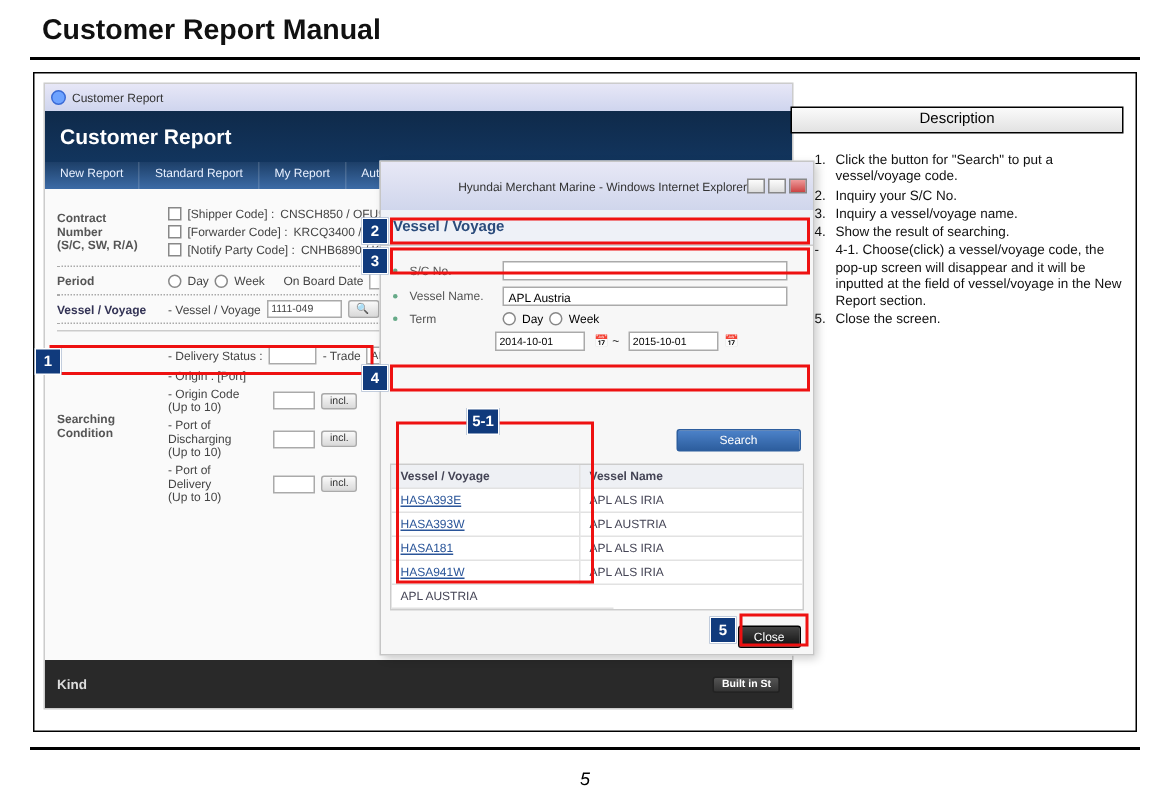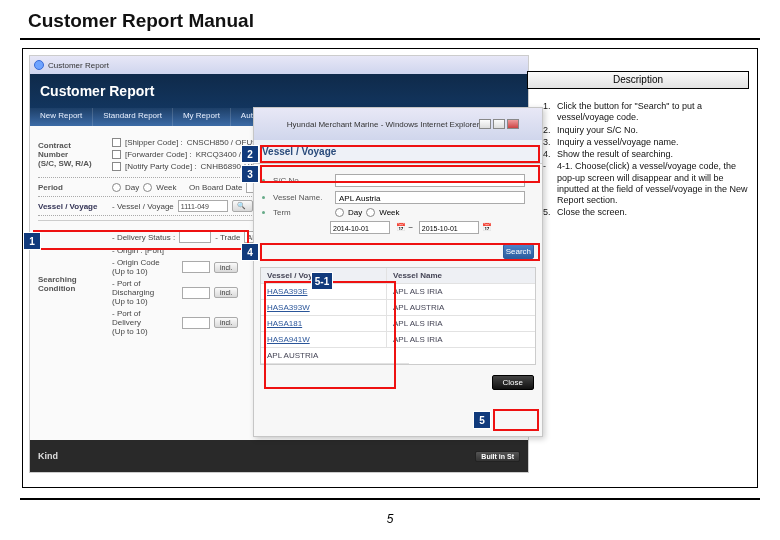--- a/index.html
+++ b/index.html
@@ -131,21 +131,21 @@
     position:absolute;
     left: 230px; top: 58px;
     width: 290px; height: 330px;
     border: 1px solid #c6c6c6;
     background: #f7f7f7;
     box-shadow: 2px 2px 6px rgba(0,0,0,.2);
     font-size: 8px;
   }
   .popup-titlebar {
     height:16px; background:linear-gradient(#e8e8f6,#d0d6ec);
-    display:flex; align-items:center; justify-content:center;
+    display:flex; align-items:center; justify-content:flex-end;
     padding:16px 4px; font-size:8px; color:#333;
   }
   .win-btns { display:flex; gap:2px; }
   .win-btns span {
     width:12px; height:10px; border:1px solid #888;
     background:linear-gradient(#fcfcfc,#ddd);
     display:inline-block;
   }
   .popup-head {
     background:#eef1f7; color:#2a4b7b; font-weight:bold;
@@ -154,24 +154,25 @@
   }
   .popup-form { padding: 6px 8px; }
   .popup-form .row { margin:4px 0; }
   .popup-form .flbl { width:58px; display:inline-block; color:#555; }
   .popup-form .txt { height:13px; }
   .dot { width:3px; height:3px; background:#6a8; display:inline-block; border-radius:50%; margin-right:4px; }
   .popup-search {
     text-align:right; padding:0 8px 4px 8px;
   }
   .btn-blue {
-    display:inline-block; padding:2px 2px;
+    display:inline-block; padding:2px 28px;
     background:linear-gradient(#4c82c9,#2d5e9e);
     color:#fff; border:1px solid #2d5e9e; border-radius:2px;
     font-size:8px;
+    margin-top:42px;
   }
   .btn-black {
     display:inline-block; padding:2px 10px;
     background:linear-gradient(#444,#111);
     color:#fff; border:1px solid #000; border-radius:2px;
     font-size:8px;
   }
   .grid {
     margin: 4px 6px; border:1px solid #ccc; background:#fff;
   }

